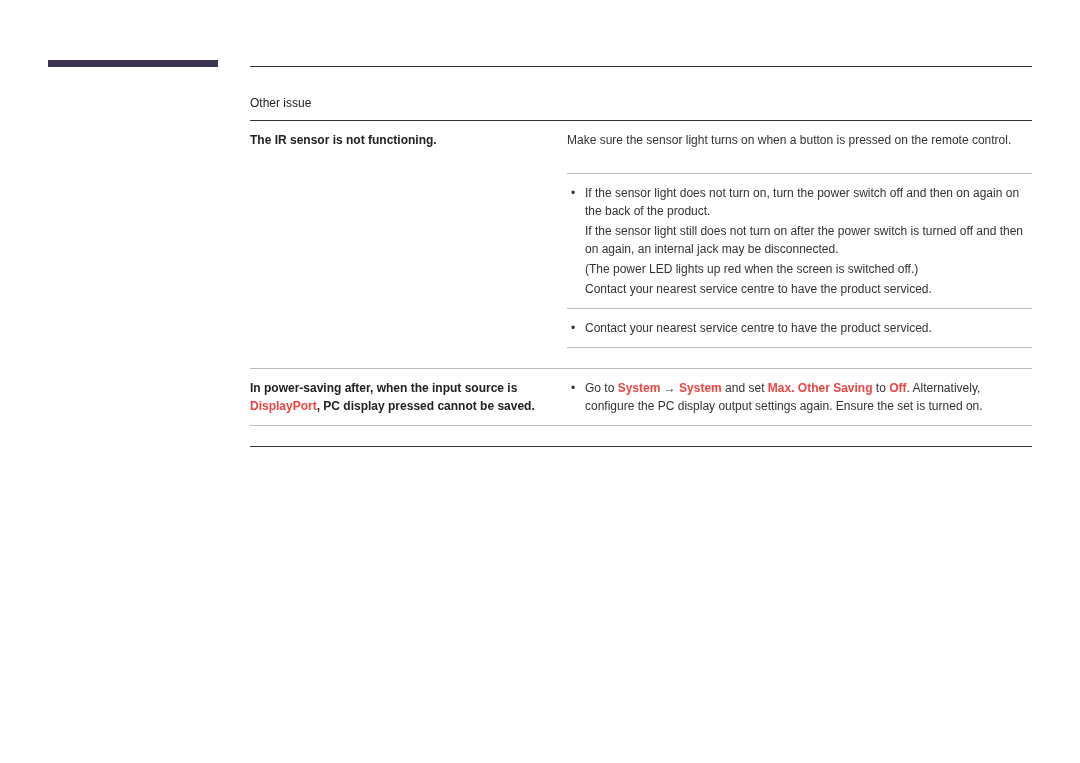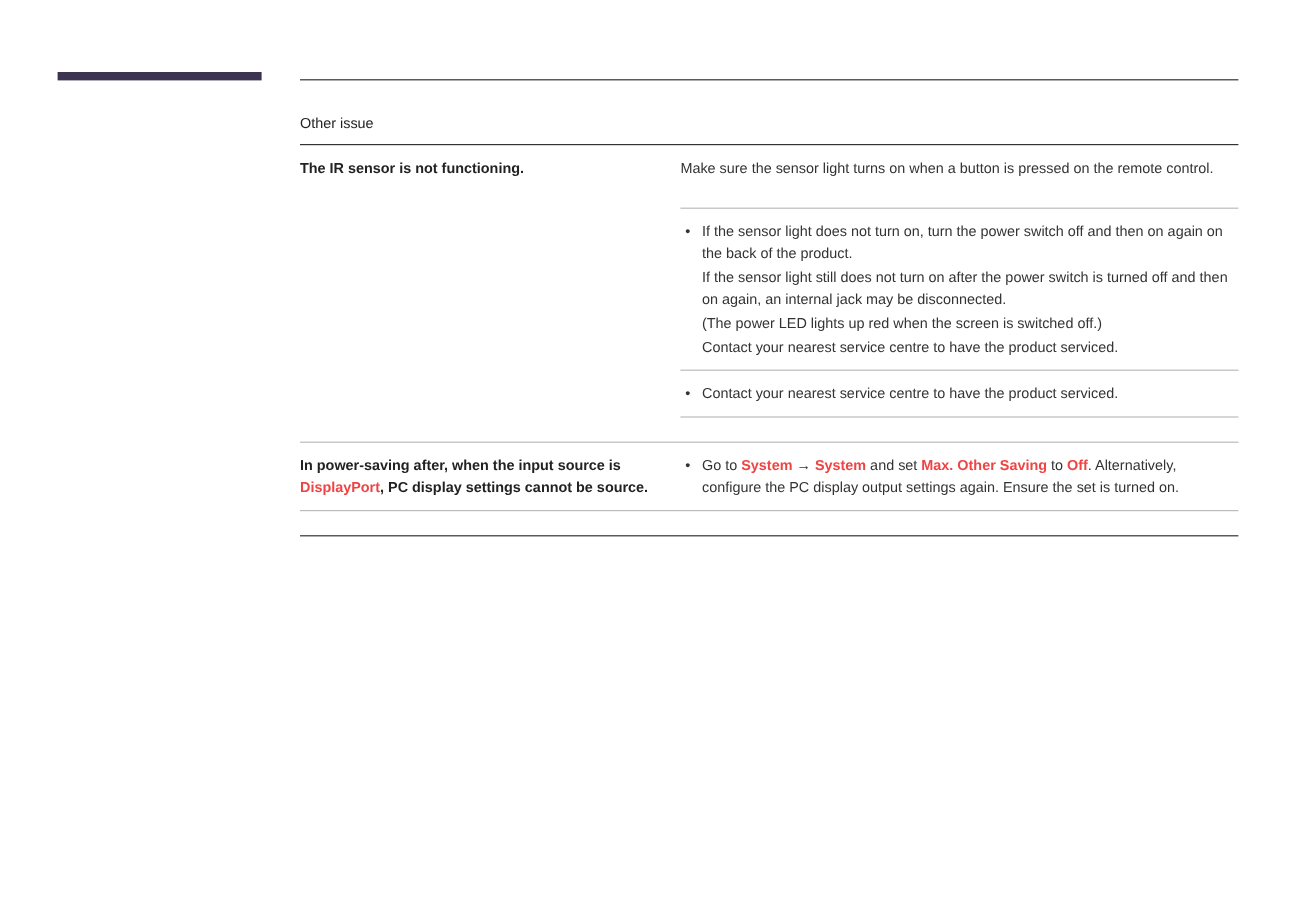--- a/index.html
+++ b/index.html
@@ -129,21 +129,21 @@
           <div class="para">Contact your nearest service centre to have the product serviced.</div>
         </li>
       </ul>
       <hr class="sub-hr">
     </div>
   </div>
   <hr class="hr-light">
 
   <div class="row">
     <div class="left-col">
-      <span>In power-saving after, when the input source is </span><span class="orange">DisplayPort</span><span>, PC display settings cannot be source.</span>
+      <span>In power-saving after, when the input source is </span><span class="orange">DisplayPort</span><span>, PC display pressed cannot be saved.</span>
     </div>
     <div class="right-col">
       <ul class="bullets">
         <li>
           <span>Go to </span><span class="orange">System</span><span class="bold"> → </span><span class="orange">System</span><span> and set </span><span class="orange">Max. Other Saving</span><span> to </span><span class="orange">Off</span><span>. Alternatively, configure the PC display output settings again. Ensure the set is turned on.</span>
         </li>
       </ul>
     </div>
   </div>
   <hr class="hr-light">

